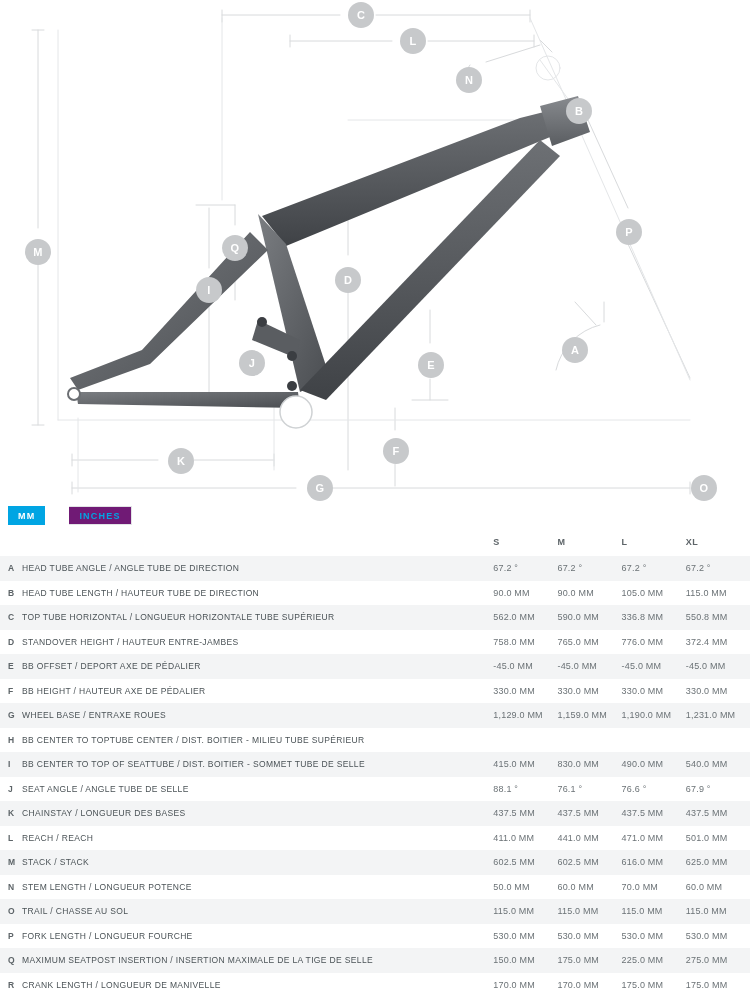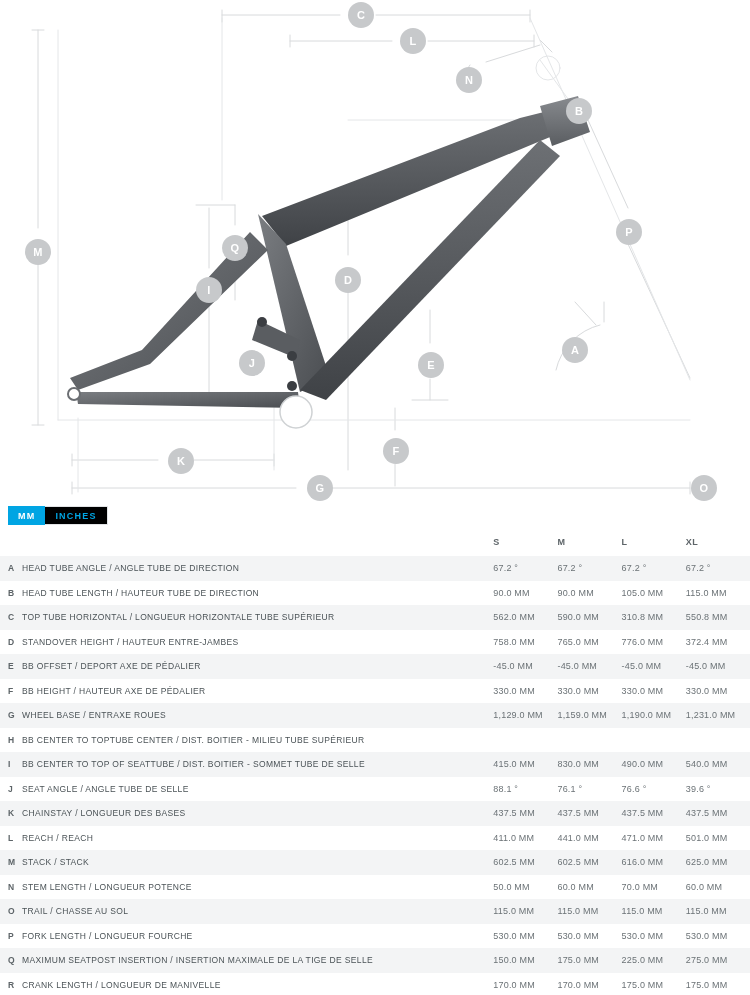--- a/index.html
+++ b/index.html
@@ -41,36 +41,37 @@
   }
 
   
   #unit-toggle {
     position: absolute;
     left: 8px;
     top: 506px;
     display: flex;
     height: 19px;
     border: 0;
+    gap: 24px;
   }
   .unit-btn {
     font-size: 9px;
     font-weight: bold;
     letter-spacing: 1.2px;
     padding: 0 10px;
     display: flex;
     align-items: center;
     justify-content: center;
     cursor: pointer;
     height: 19px;
     border: none;
     font-family: "Liberation Sans", sans-serif;
   }
   .unit-btn.active { background: #00a5e3; color: #ffffff; }
-  .unit-btn.inactive { background: #000000; color: #00a5e3; border: 1px solid #e2e4e6; border-left: none; }
+  .unit-btn.inactive { background: #701a75; color: #00a5e3; border: 1px solid #e2e4e6; border-left: none; }
 
   
   #geo-table {
     position: absolute;
     left: 0;
     top: 532px;
     width: 750px;
     border-collapse: collapse;
     font-family: "Liberation Sans", sans-serif;
   }
@@ -273,21 +274,21 @@
         <td class="c-val">90.0 MM</td>
         <td class="c-val">90.0 MM</td>
         <td class="c-val">105.0 MM</td>
         <td class="c-val">115.0 MM</td>
       </tr>
       <tr class="odd">
         <td class="c-letter">C</td>
         <td class="c-name">TOP TUBE HORIZONTAL / LONGUEUR HORIZONTALE TUBE SUPÉRIEUR</td>
         <td class="c-val">562.0 MM</td>
         <td class="c-val">590.0 MM</td>
-        <td class="c-val">310.8 MM</td>
+        <td class="c-val">336.8 MM</td>
         <td class="c-val">550.8 MM</td>
       </tr>
       <tr class="even">
         <td class="c-letter">D</td>
         <td class="c-name">STANDOVER HEIGHT / HAUTEUR ENTRE-JAMBES</td>
         <td class="c-val">758.0 MM</td>
         <td class="c-val">765.0 MM</td>
         <td class="c-val">776.0 MM</td>
         <td class="c-val">372.4 MM</td>
       </tr>
@@ -330,21 +331,21 @@
         <td class="c-val">830.0 MM</td>
         <td class="c-val">490.0 MM</td>
         <td class="c-val">540.0 MM</td>
       </tr>
       <tr class="even">
         <td class="c-letter">J</td>
         <td class="c-name">SEAT ANGLE / ANGLE TUBE DE SELLE</td>
         <td class="c-val">88.1 °</td>
         <td class="c-val">76.1 °</td>
         <td class="c-val">76.6 °</td>
-        <td class="c-val">39.6 °</td>
+        <td class="c-val">67.9 °</td>
       </tr>
       <tr class="odd">
         <td class="c-letter">K</td>
         <td class="c-name">CHAINSTAY / LONGUEUR DES BASES</td>
         <td class="c-val">437.5 MM</td>
         <td class="c-val">437.5 MM</td>
         <td class="c-val">437.5 MM</td>
         <td class="c-val">437.5 MM</td>
       </tr>
       <tr class="even">

